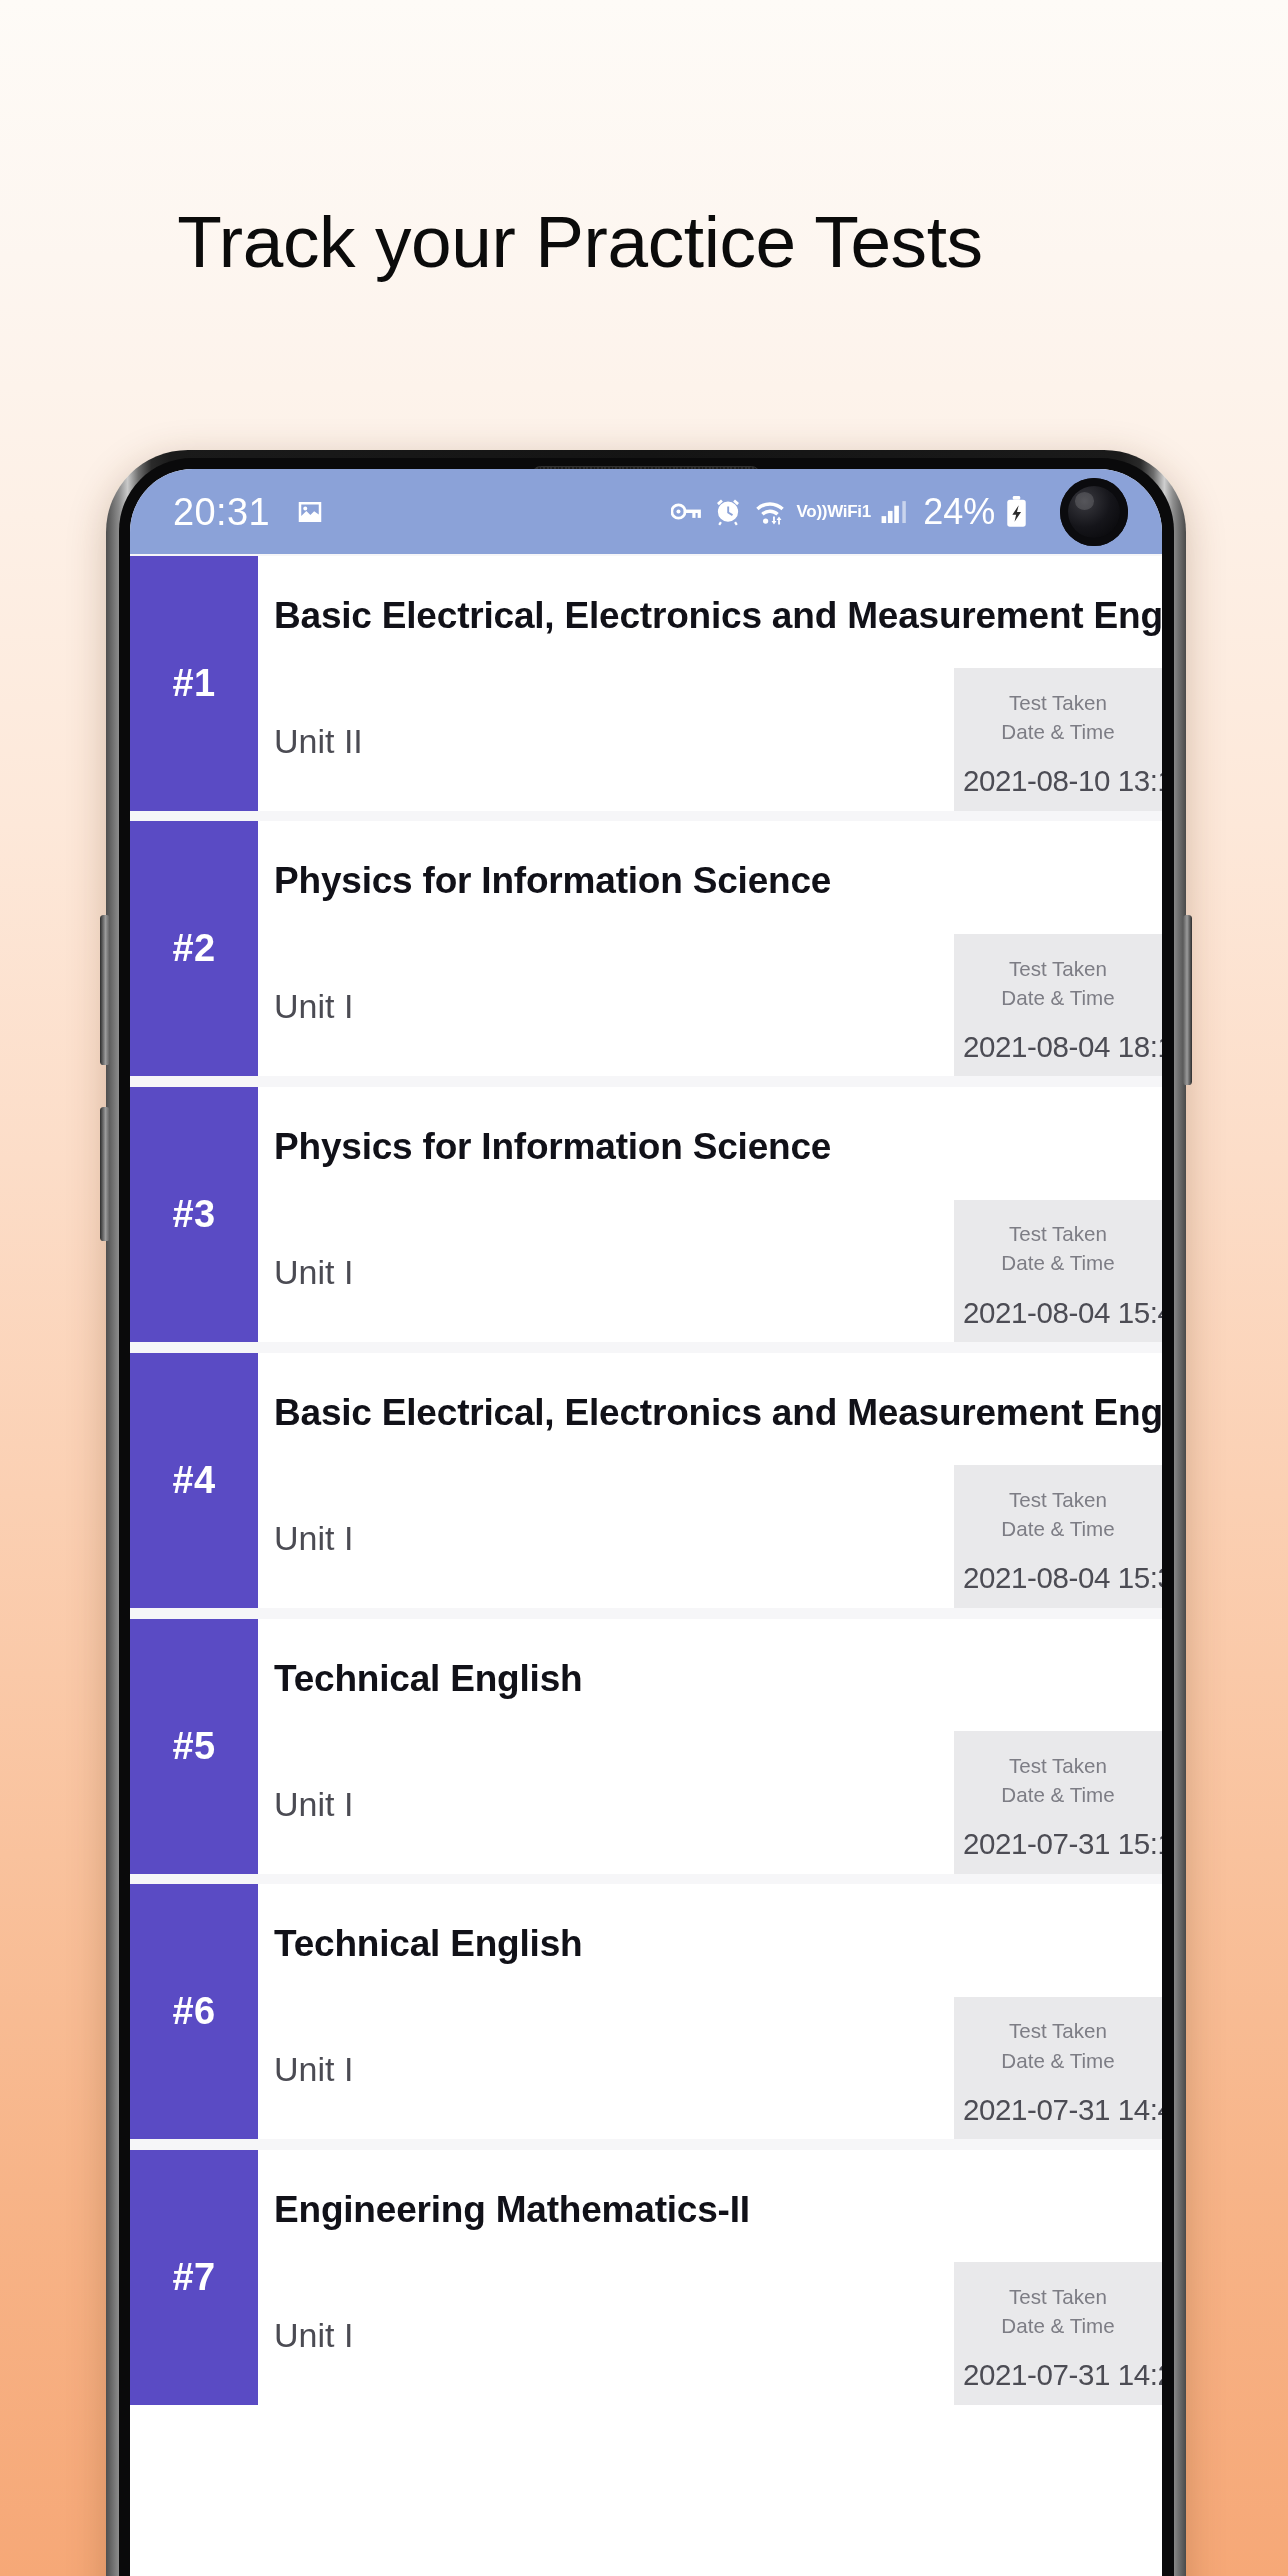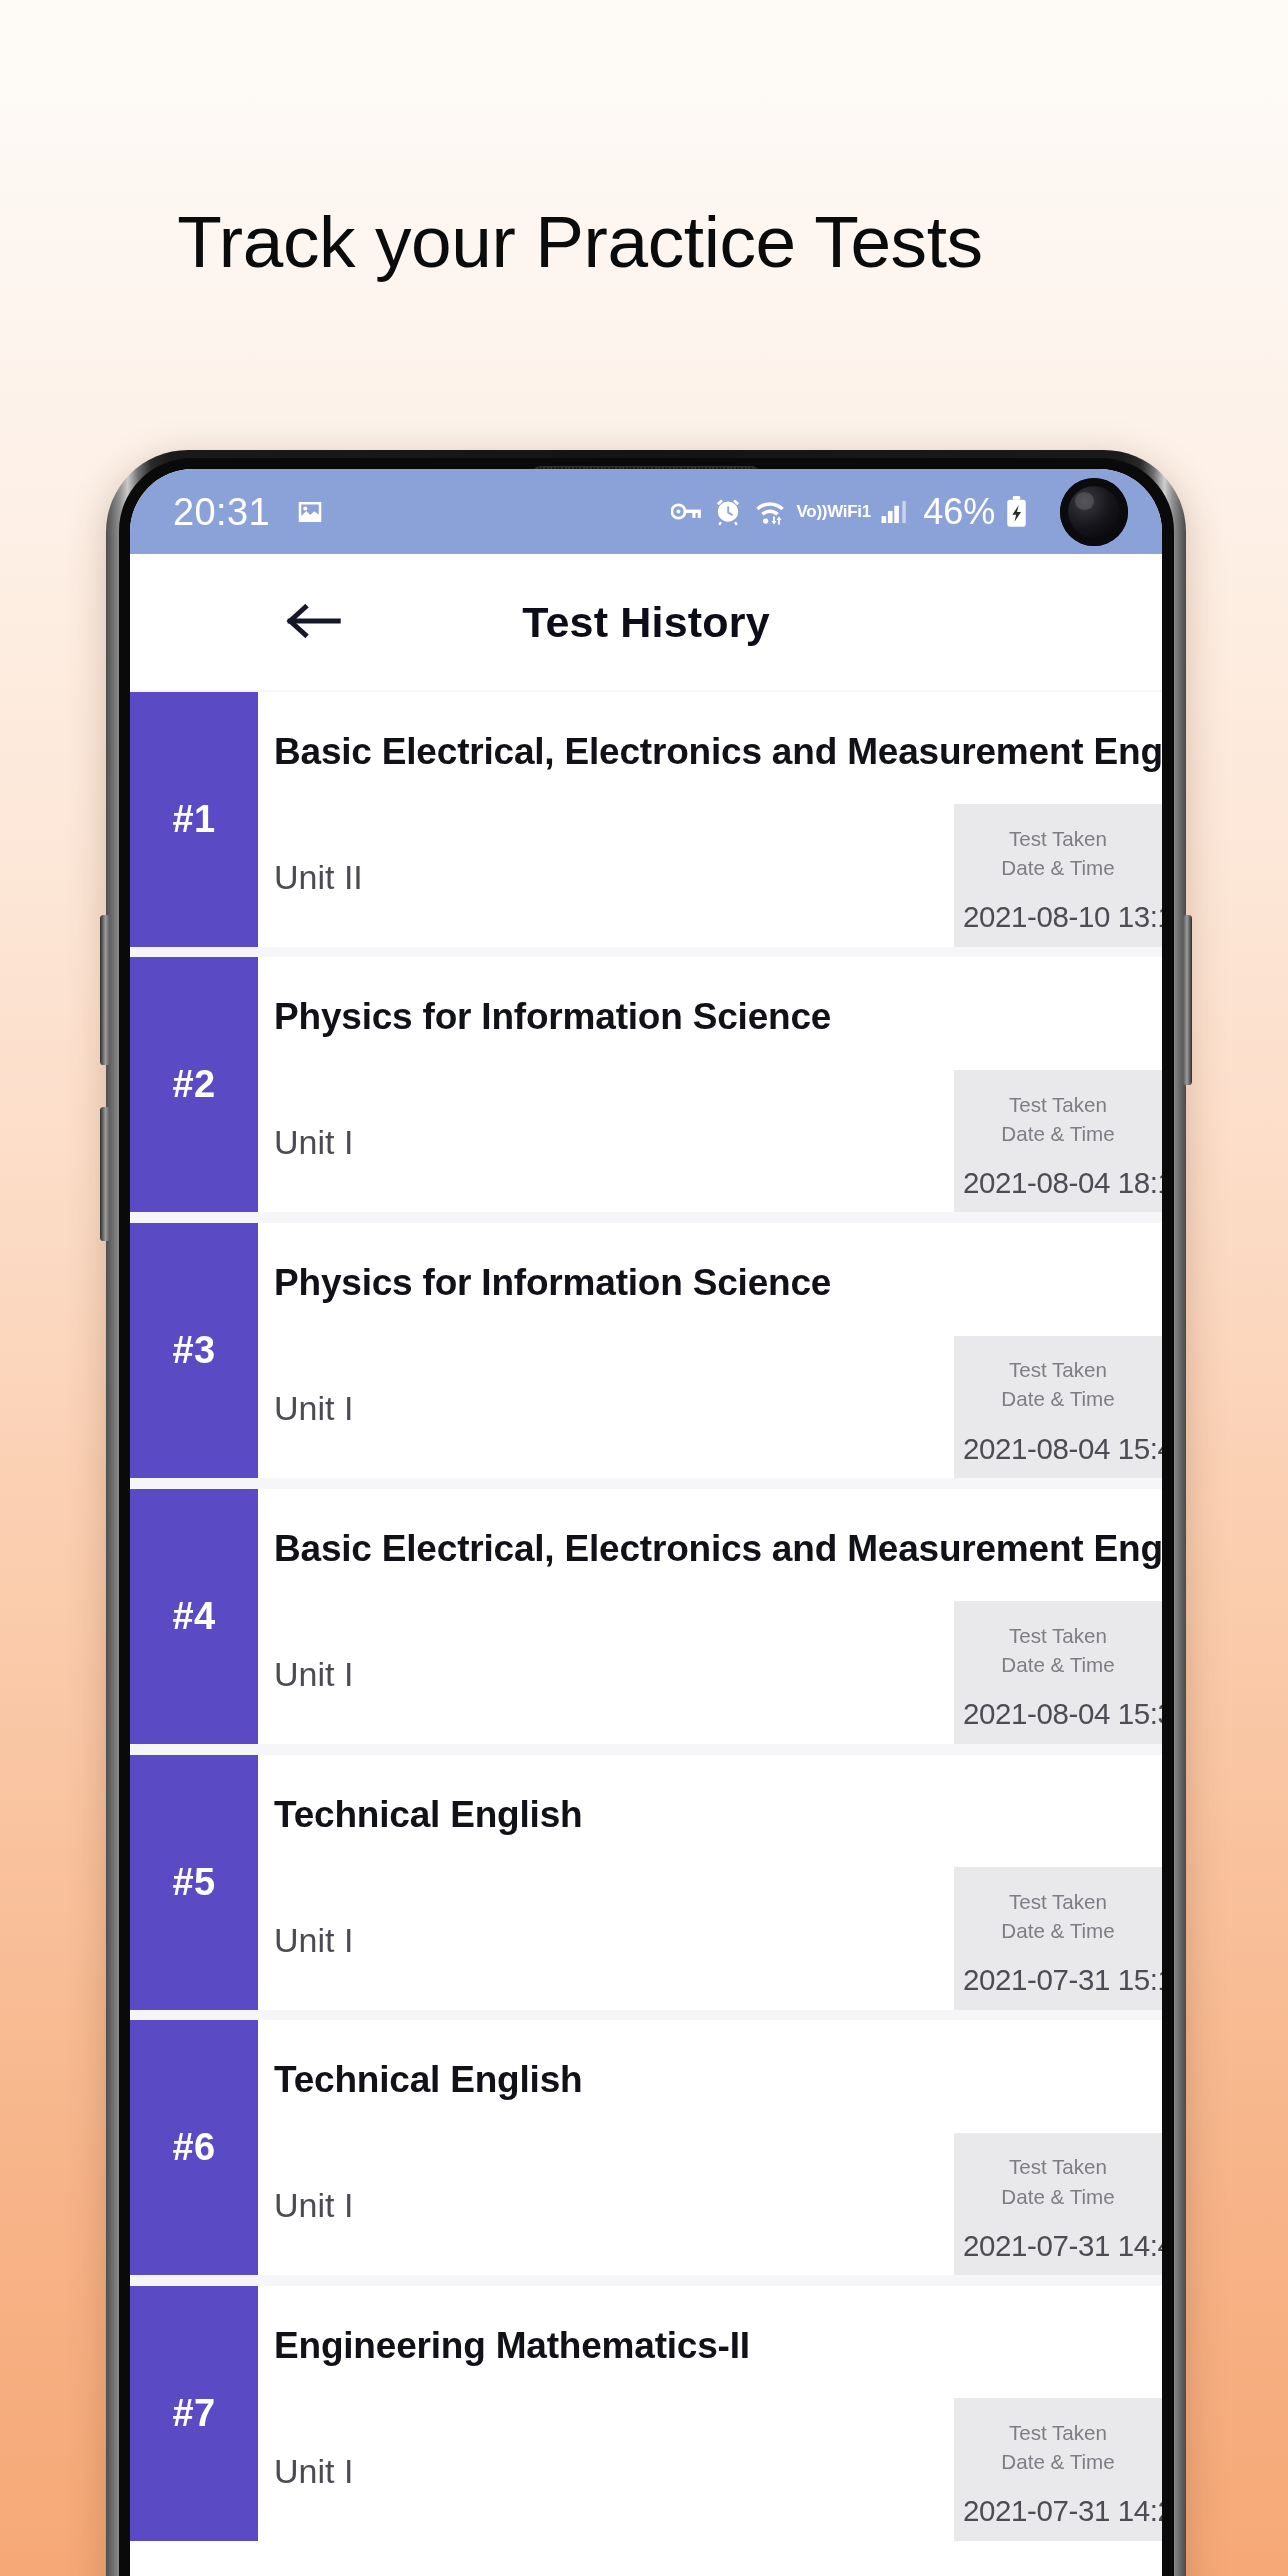--- a/index.html
+++ b/index.html
@@ -361,44 +361,33 @@
           <span>WiFi1</span>
         </span>
         <span class="si">
           <svg width="30" height="29" viewBox="0 0 26 24" fill="#ffffff">
             <rect x="0.5" y="16" width="4" height="6"></rect>
             <rect x="6" y="11.5" width="4" height="10.5"></rect>
             <rect x="11.5" y="7" width="4" height="15"></rect>
             <rect x="18.5" y="3" width="3" height="19" opacity="0.55"></rect>
           </svg>
         </span>
-        <span class="battery-pct">46%</span>
+        <span class="battery-pct">24%</span>
         <span class="si">
           <svg width="23" height="32" viewBox="0 0 18 26" fill="#ffffff">
             <rect x="6" y="0" width="6" height="3" rx="1"></rect>
             <rect x="1.5" y="3" width="15" height="22" rx="2.2"></rect>
             <path d="M10.8 7.5L5.6 15.2h3.1L7.4 21l5.3-8.1H9.4z" fill="#2b2b2b"></path>
           </svg>
         </span>
       </div>
 
       <div class="camera"></div>
     </div>
 
-    <div class="app-bar">
-      <div class="back-btn">
-        <span>
-          <svg width="55" height="41" viewBox="0 0 40 28" fill="none" stroke="#17172a" stroke-width="3.6" stroke-linecap="square" stroke-linejoin="miter">
-            <path d="M38 14H3"></path>
-            <path d="M14 4L3 14l11 10"></path>
-          </svg>
-        </span>
-      </div>
-      <div class="app-title">Test History</div>
-    </div>
 
     <div class="list">
 
       <div class="test-item">
         <div class="rank-badge">#1</div>
         <div class="item-body">
           <div class="subject">Basic Electrical, Electronics and Measurement Engine…</div>
           <div class="unit">Unit II</div>
           <div class="taken-box">
             <div class="taken-label">Test Taken</div>

